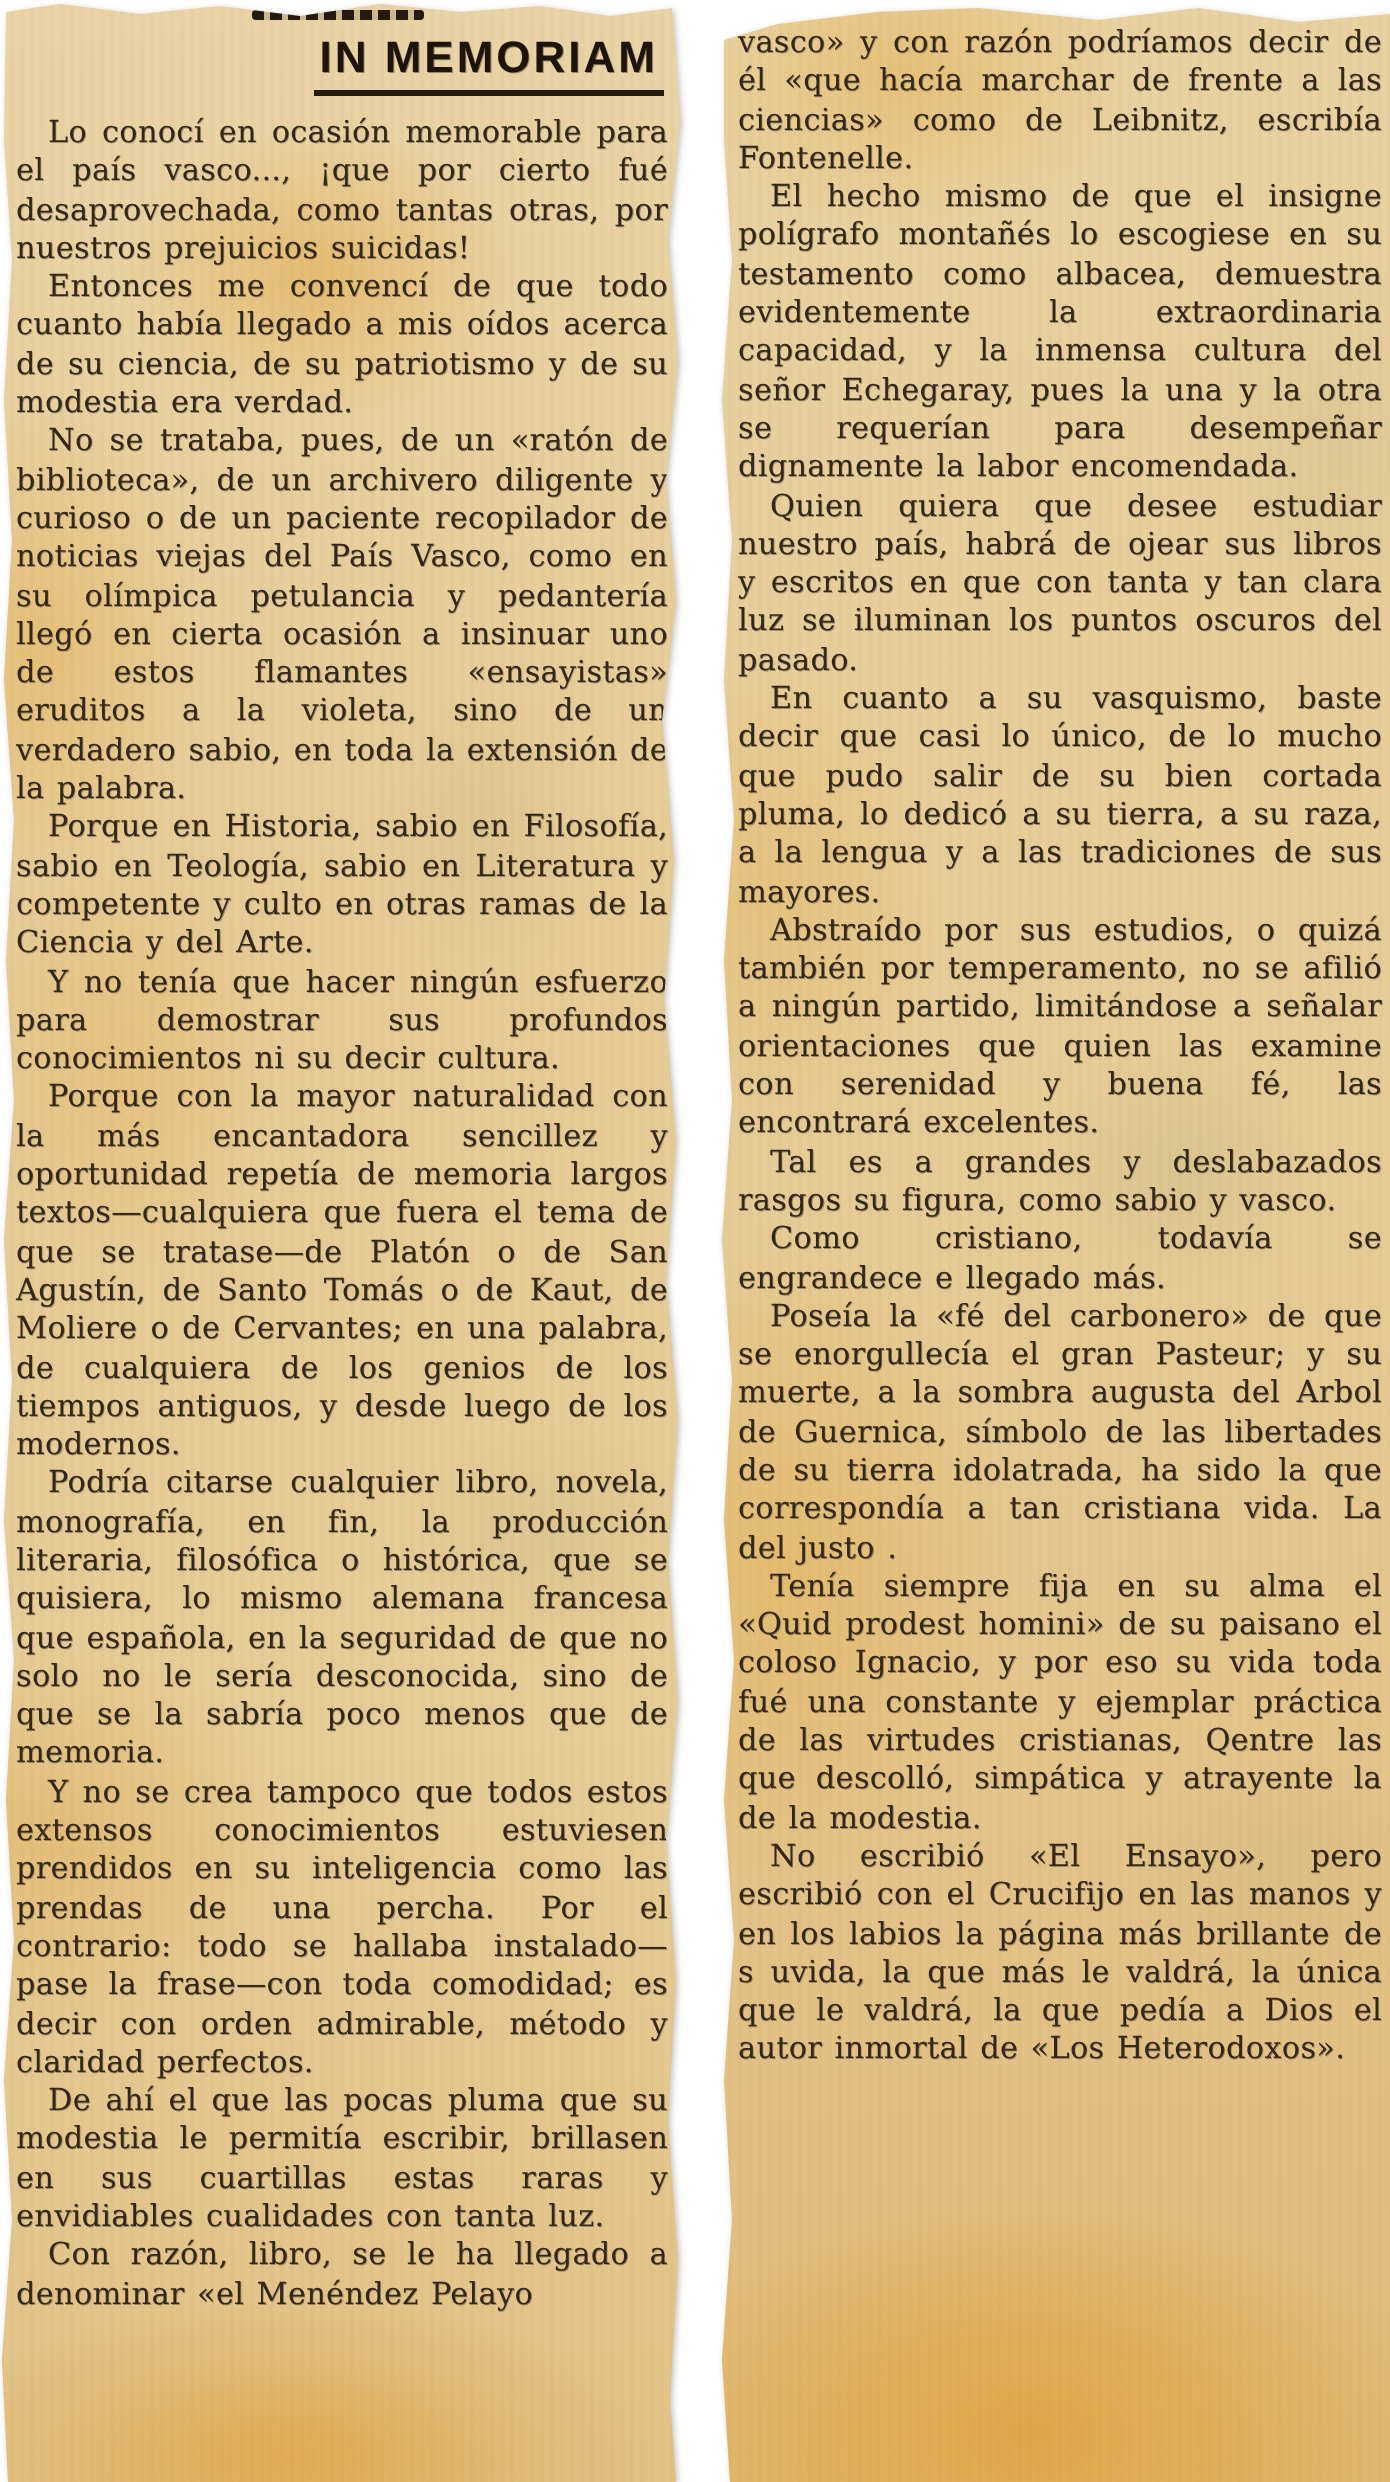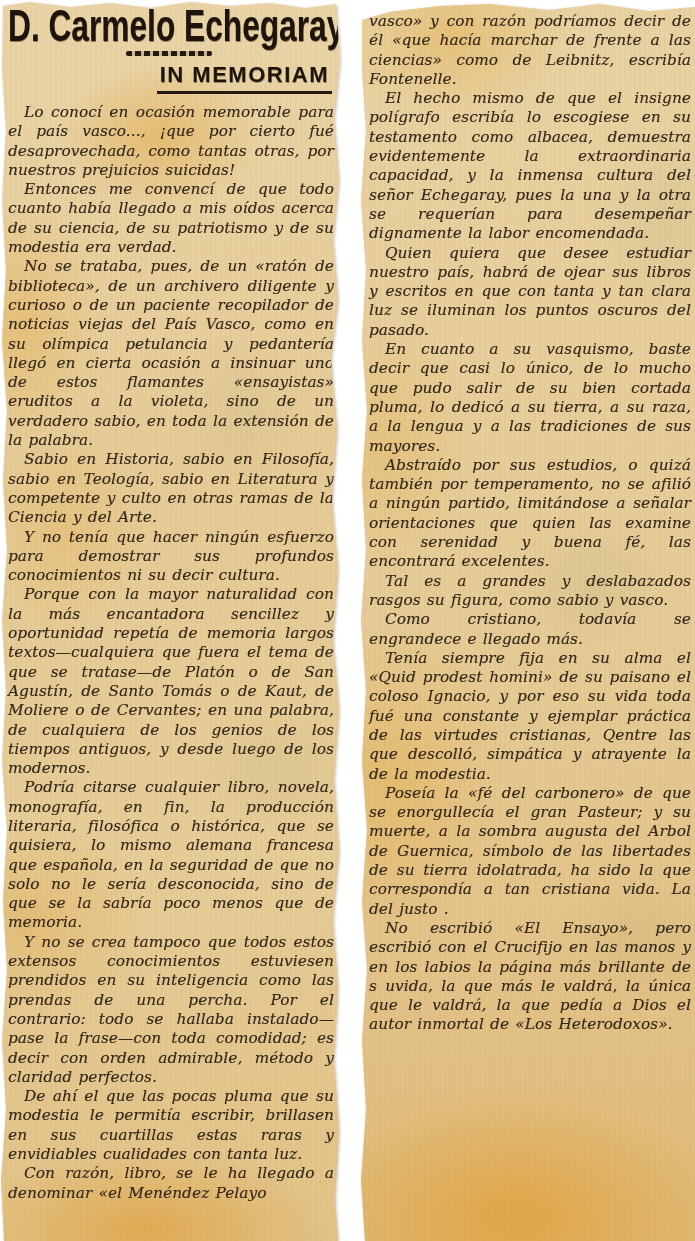--- a/index.html
+++ b/index.html
@@ -91,60 +91,58 @@
   }
   .col-text p, p.para {
     margin: 0;
     font-size: 15.2px;
     line-height: 19.3px;
     text-align: justify;
     text-indent: 16px;
     word-spacing: 1.2px;
     letter-spacing: .15px;
     text-shadow: .4px .4px .3px rgba(51,39,26,.38);
-    font-style: italic;
   }
   .right-paper .col-text p:first-child { text-indent: 0; }
   .signature { letter-spacing: .6px; }
 </style>
 </head>
 <body>
 
 <div class="scan">
 
   <div class="piece-wrap left">
     <div class="piece left-paper">
-      <h1 style="margin:0; padding:0; height:46px;"><span class="headline">D. Carmelo Echegaray</span></h1>
       <div class="ornament"></div>
       <div class="memoriam">IN MEMORIAM</div>
       <div class="col-text">
           <p class="para">Lo conocí en ocasión memorable para el país vasco..., ¡que por cierto fué desaprovechada, como tantas otras, por nuestros prejuicios suicidas!</p>
           <p class="para">Entonces me convencí de que todo cuanto había llegado a mis oídos acerca de su ciencia, de su patriotismo y de su modestia era verdad.</p>
           <p class="para">No se trataba, pues, de un «ratón de biblioteca», de un archivero diligente y curioso o de un paciente recopilador de noticias viejas del País Vasco, como en su olímpica petulancia y pedantería llegó en cierta ocasión a insinuar uno de estos flamantes «ensayistas» eruditos a la violeta, sino de un verdadero sabio, en toda la extensión de la palabra.</p>
-          <p class="para">Sabio en Historia, sabio en Filosofía, sabio en Teología, sabio en Literatura y competente y culto en otras ramas de la Ciencia y del Arte.</p>
+          <p class="para">Porque en Historia, sabio en Filosofía, sabio en Teología, sabio en Literatura y competente y culto en otras ramas de la Ciencia y del Arte.</p>
           <p class="para">Y no tenía que hacer ningún esfuerzo para demostrar sus profundos conocimientos ni su decir cultura.</p>
           <p class="para">Porque con la mayor naturalidad con la más encantadora sencillez y oportunidad repetía de memoria largos textos—cualquiera que fuera el tema de que se tratase—de Platón o de San Agustín, de Santo Tomás o de Kaut, de Moliere o de Cervantes; en una palabra, de cualquiera de los genios de los tiempos antiguos, y desde luego de los modernos.</p>
           <p class="para">Podría citarse cualquier libro, novela, monografía, en fin, la producción literaria, filosófica o histórica, que se quisiera, lo mismo alemana francesa que española, en la seguridad de que no solo no le sería desconocida, sino de que se la sabría poco menos que de memoria.</p>
           <p class="para">Y no se crea tampoco que todos estos extensos conocimientos estuviesen prendidos en su inteligencia como las prendas de una percha. Por el contrario: todo se hallaba instalado—pase la frase—con toda comodidad; es decir con orden admirable, método y claridad perfectos.</p>
           <p class="para">De ahí el que las pocas pluma que su modestia le permitía escribir, brillasen en sus cuartillas estas raras y envidiables cualidades con tanta luz.</p>
           <p class="para">Con razón, libro, se le ha llegado a denominar «el Menéndez Pelayo</p>
         </div>
     </div>
   </div>
 
   <div class="piece-wrap right">
     <div class="piece right-paper">
       <div class="col-text">
           <p class="para">vasco» y con razón podríamos decir de él «que hacía marchar de frente a las ciencias» como de Leibnitz, escribía Fontenelle.</p>
-          <p class="para">El hecho mismo de que el insigne polígrafo escribía lo escogiese en su testamento como albacea, demuestra evidentemente la extraordinaria capacidad, y la inmensa cultura del señor Echegaray, pues la una y la otra se requerían para desempeñar dignamente la labor encomendada.</p>
+          <p class="para">El hecho mismo de que el insigne polígrafo montañés lo escogiese en su testamento como albacea, demuestra evidentemente la extraordinaria capacidad, y la inmensa cultura del señor Echegaray, pues la una y la otra se requerían para desempeñar dignamente la labor encomendada.</p>
           <p class="para">Quien quiera que desee estudiar nuestro país, habrá de ojear sus libros y escritos en que con tanta y tan clara luz se iluminan los puntos oscuros del pasado.</p>
           <p class="para">En cuanto a su vasquismo, baste decir que casi lo único, de lo mucho que pudo salir de su bien cortada pluma, lo dedicó a su tierra, a su raza, a la lengua y a las tradiciones de sus mayores.</p>
           <p class="para">Abstraído por sus estudios, o quizá también por temperamento, no se afilió a ningún partido, limitándose a señalar orientaciones que quien las examine con serenidad y buena fé, las encontrará excelentes.</p>
           <p class="para">Tal es a grandes y deslabazados rasgos su figura, como sabio y vasco.</p>
           <p class="para">Como cristiano, todavía se engrandece e llegado más.</p>
+          <p class="para">Poseía la «fé del carbonero» de que se enorgullecía el gran Pasteur; y su muerte, a la sombra augusta del Arbol de Guernica, símbolo de las libertades de su tierra idolatrada, ha sido la que correspondía a tan cristiana vida. La del justo .</p>
           <p class="para">Tenía siempre fija en su alma el «Quid prodest homini» de su paisano el coloso Ignacio, y por eso su vida toda fué una constante y ejemplar práctica de las virtudes cristianas, Qentre las que descolló, simpática y atrayente la de la modestia.</p>
-          <p class="para">Poseía la «fé del carbonero» de que se enorgullecía el gran Pasteur; y su muerte, a la sombra augusta del Arbol de Guernica, símbolo de las libertades de su tierra idolatrada, ha sido la que correspondía a tan cristiana vida. La del justo .</p>
           <p class="para">No escribió «El Ensayo», pero escribió con el Crucifijo en las manos y en los labios la página más brillante de s uvida, la que más le valdrá, la única que le valdrá, la que pedía a Dios el autor inmortal de «Los Heterodoxos».</p>
         </div>
     </div>
   </div>
 
 </div>
 
 </body></html>

